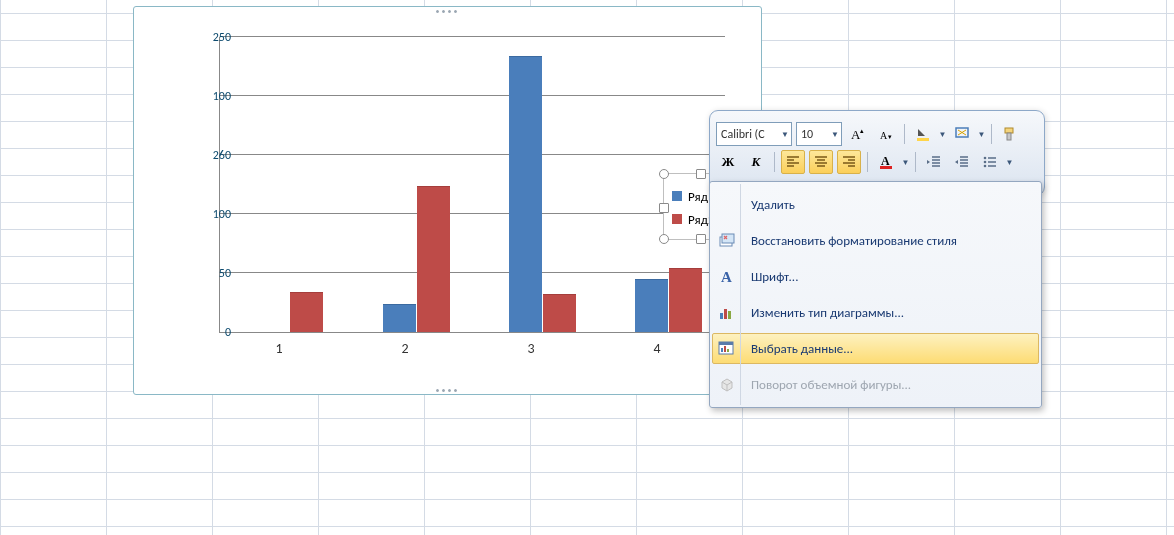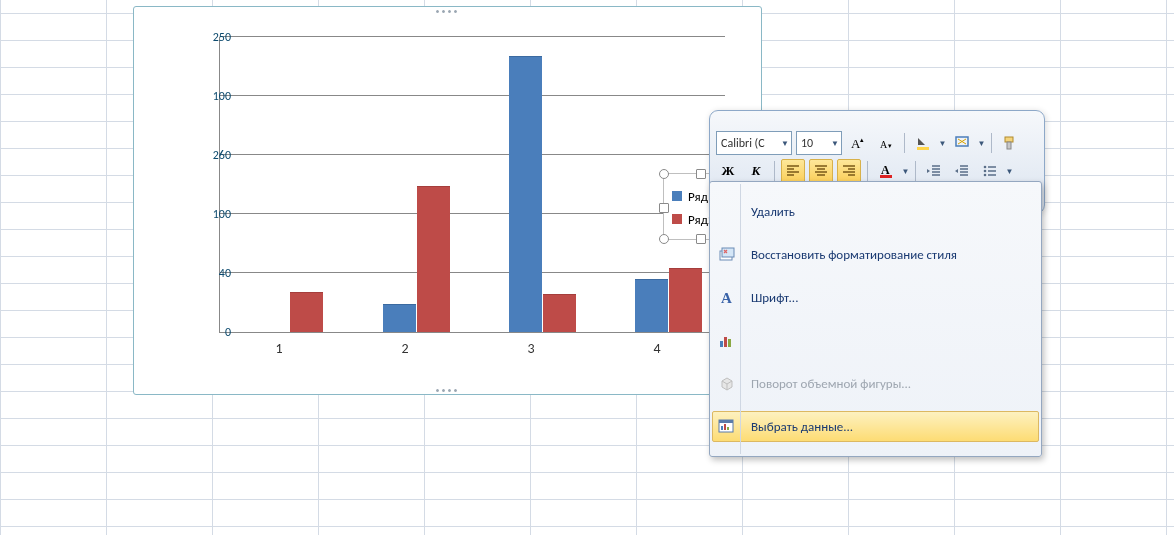--- a/index.html
+++ b/index.html
@@ -25,32 +25,32 @@
 .sel-handle{position:absolute;width:8px;height:8px;background:#fff;border:1px solid #8a8a8a;border-radius:50%}
 .sel-handle.sq{border-radius:1px}
 .legend-row{position:absolute;left:8px;display:flex;align-items:center;gap:6px;height:16px}
 .legend-sw{width:10px;height:10px}
 .legend-sw.b{background:#4a7ebb}
 .legend-sw.r{background:#be4b48}
 .legend-tx{font-size:13px}
 
 .minibar{position:absolute;left:709px;top:110px;width:322px;height:62px;
   background:linear-gradient(#f6f8fb,#dbe4f0);border:1px solid #8da8c8;border-radius:9px;
-  padding:20px 6px;display:flex;flex-direction:column;gap:4px;box-shadow:1px 1px 6px rgba(0,0,0,.15)}
+  padding:11px 6px;display:flex;flex-direction:column;gap:4px;box-shadow:1px 1px 6px rgba(0,0,0,.15)}
 .mrow{display:flex;align-items:center;gap:4px;height:24px}
 .combo{height:22px;background:#fff;border:1px solid #7f9db9;display:flex;align-items:center;padding:0 4px;font-size:12px;color:#333;position:relative}
 .combo .arrow{position:absolute;right:2px;top:50%;transform:translateY(-50%);font-size:8px;color:#3b577a}
 .btn{width:22px;height:22px;display:flex;align-items:center;justify-content:center;border:1px solid transparent;border-radius:2px}
 .btn.active{background:linear-gradient(#fde79a,#fbcf5a);border:1px solid #d8b14a}
 .sep{width:1px;height:20px;background:#aeb9c9;margin:0 2px}
 .drop{width:7px;height:22px;display:flex;align-items:center;justify-content:center;font-size:8px;color:#3b577a}
 
 .menu{position:absolute;left:709px;top:181px;width:327px;background:linear-gradient(#f6f8fb,#eef2f8);
   border:1px solid #94a7c0;border-radius:3px;box-shadow:2px 3px 6px rgba(0,0,0,.25);padding:2px 2px}
-.mitem{display:flex;align-items:center;height:29px;border:1px solid transparent;border-radius:2px;margin:12px 0}
+.mitem{display:flex;align-items:center;height:29px;border:1px solid transparent;border-radius:2px;margin:5px 0}
 .mitem .icon{width:28px;height:100%;display:flex;align-items:center;justify-content:center;border-right:0}
 .mitem .txt{padding:0 10px;font-size:13px;color:#1a3a72;text-underline-offset:2px}
 .mitem.disabled .txt{color:#9ea6b0;text-decoration:none}
 .mitem.hov{background:linear-gradient(#fdf1c0,#fddc74);border:1px solid #dcb862}
 .menu .gutter{position:absolute;left:30px;top:2px;bottom:2px;width:1px;background:#cfd7e3}
 
 svg{display:block}
 </style>
 </head>
 <body>
@@ -75,21 +75,21 @@
       <div class="bar red" style="left:197px;height:49.2%"></div>
 
       <div class="bar blue" style="left:289px;height:93.2%"></div>
       <div class="bar red" style="left:323px;height:12.4%"></div>
 
       <div class="bar blue" style="left:415px;height:17.6%"></div>
       <div class="bar red" style="left:449px;height:21.2%"></div>
     </div>
 
     <span class="ylabel" style="top:305px">0</span>
-    <span class="ylabel" style="top:246px">40</span>
+    <span class="ylabel" style="top:246px">50</span>
     <span class="ylabel" style="top:187px">100</span>
     <span class="ylabel" style="top:128px">260</span>
     <span class="ylabel" style="top:69px">100</span>
     <span class="ylabel" style="top:10px">250</span>
 
     <span class="xlabel" style="left:105px">1</span>
     <span class="xlabel" style="left:231px">2</span>
     <span class="xlabel" style="left:357px">3</span>
     <span class="xlabel" style="left:483px">4</span>
   </div>
@@ -242,35 +242,36 @@
     <span class="txt">Шрифт...</span>
   </div>
   <div class="mitem">
     <div class="icon">
       <svg width="18" height="18">
           <rect x="2" y="9" width="3" height="6" fill="#4a7ebb"></rect>
           <rect x="6" y="5" width="3" height="10" fill="#be4b48"></rect>
           <rect x="10" y="7" width="3" height="8" fill="#8aa843"></rect>
         </svg>
     </div>
-  </div>
-  <div class="mitem disabled">
-    <div class="icon">
-      <svg width="18" height="18">
-          <path d="M4 6l5-3 5 3v6l-5 3-5-3z" fill="#e6e6e6" stroke="#bfbfbf"></path>
-          <path d="M4 6l5 3 5-3M9 9v6" stroke="#bfbfbf" fill="none"></path>
-        </svg>
-    </div>
-    <span class="txt">Поворот объемной фигуры...</span>
+    <span class="txt">Изменить тип диаграммы...</span>
   </div>
   <div class="mitem hov">
     <div class="icon">
       <svg width="18" height="18">
           <rect x="1" y="2" width="14" height="12" fill="#fff" stroke="#5a7baa"></rect>
           <rect x="1" y="2" width="14" height="3" fill="#5a7baa"></rect>
           <rect x="3" y="8" width="2" height="4" fill="#4a7ebb"></rect>
           <rect x="6" y="6" width="2" height="6" fill="#be4b48"></rect>
           <rect x="9" y="9" width="2" height="3" fill="#8aa843"></rect>
         </svg>
     </div>
     <span class="txt">Выбрать данные...</span>
   </div>
+  <div class="mitem disabled">
+    <div class="icon">
+      <svg width="18" height="18">
+          <path d="M4 6l5-3 5 3v6l-5 3-5-3z" fill="#e6e6e6" stroke="#bfbfbf"></path>
+          <path d="M4 6l5 3 5-3M9 9v6" stroke="#bfbfbf" fill="none"></path>
+        </svg>
+    </div>
+    <span class="txt">Поворот объемной фигуры...</span>
+  </div>
 </div>
 
 </body></html>

